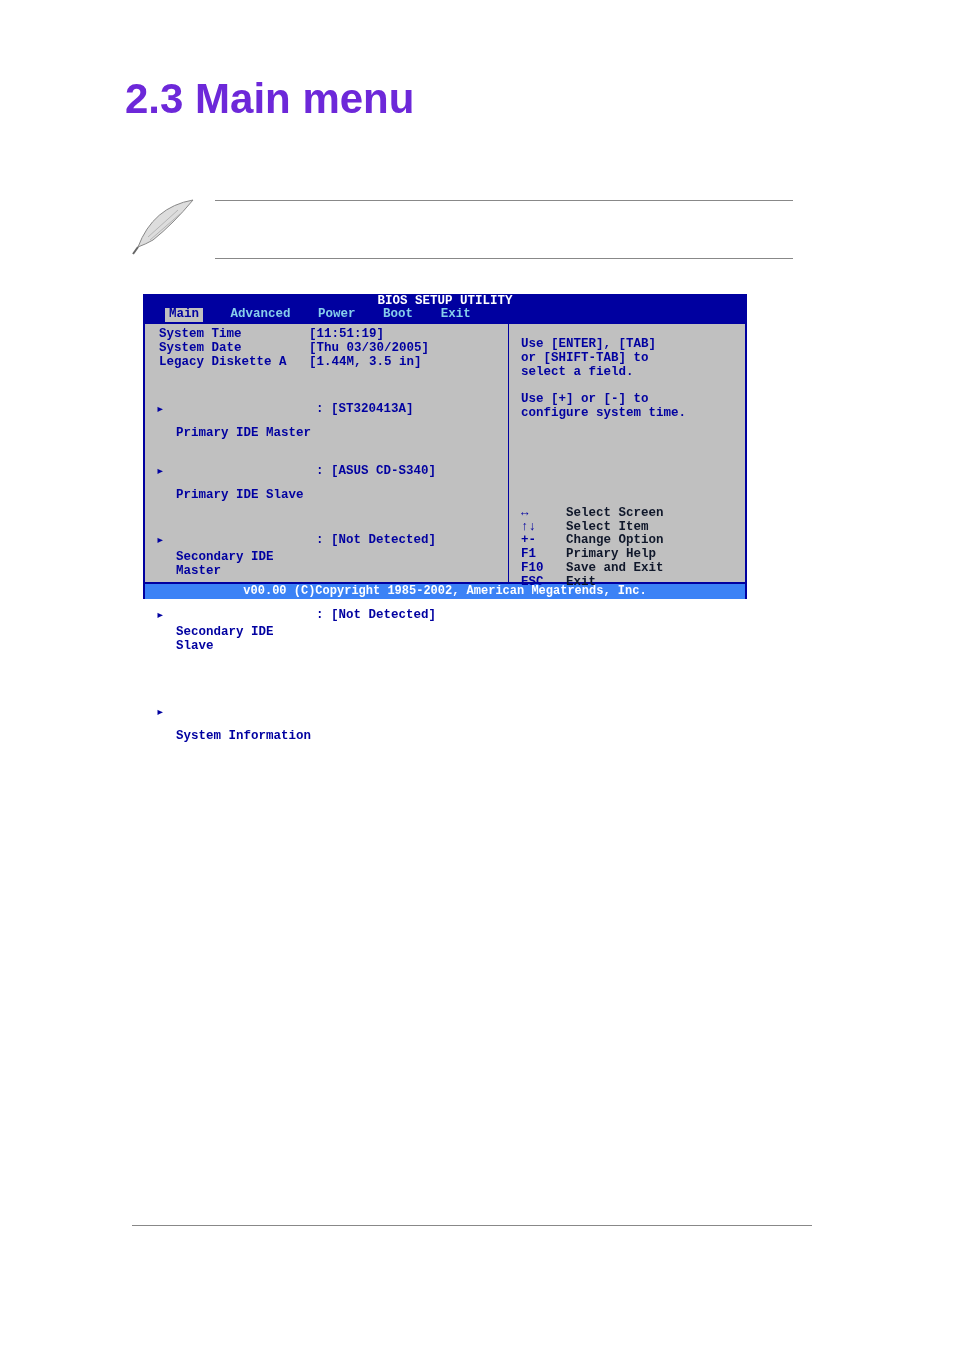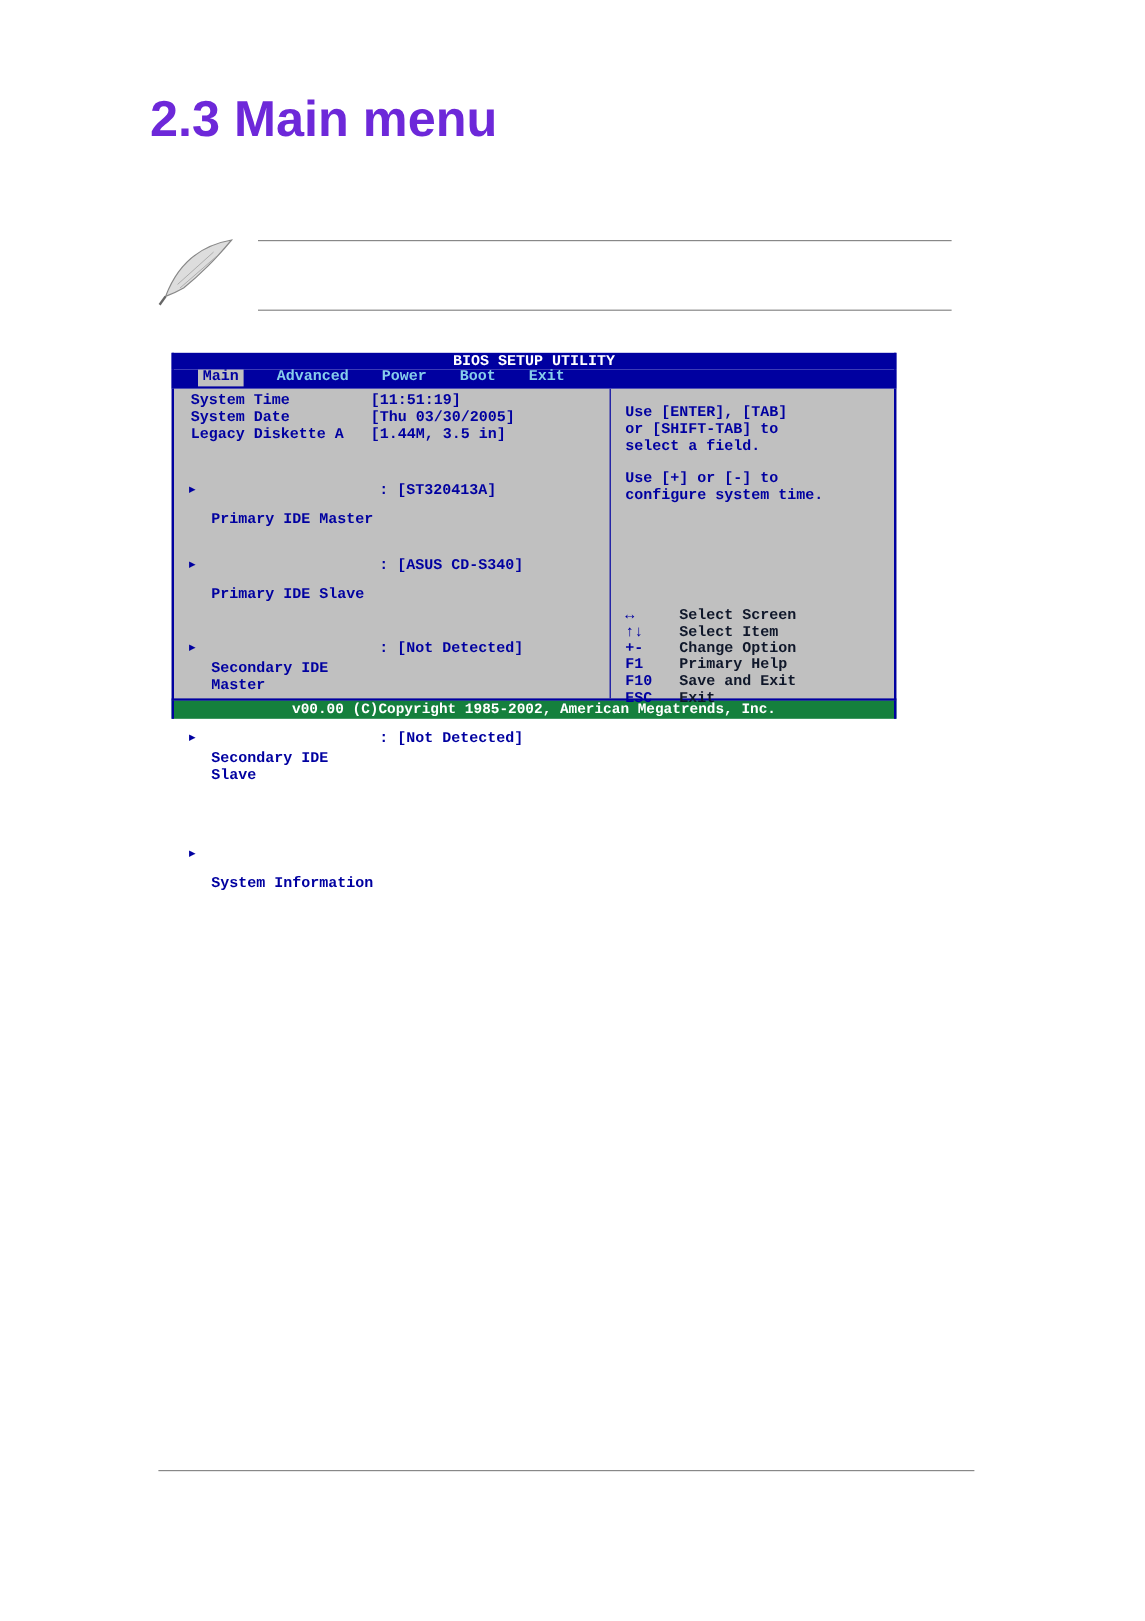--- a/index.html
+++ b/index.html
@@ -142,21 +142,21 @@
     }
     .help-key {
       width: 45px;
       display: inline-block;
     }
     .help-action {
       color: #0f172a;
       display: inline-block;
     }
     .bios-footer {
-      background: #15803d;
+      background: #3b82f6;
       color: #fff;
       text-align: center;
       padding: 1px 0;
       border-left: 2px solid #0000a0;
       border-right: 2px solid #0000a0;
       font-size: 12px;
     }
     .page-footer-line {
       position: absolute;
       top: 1225px;

